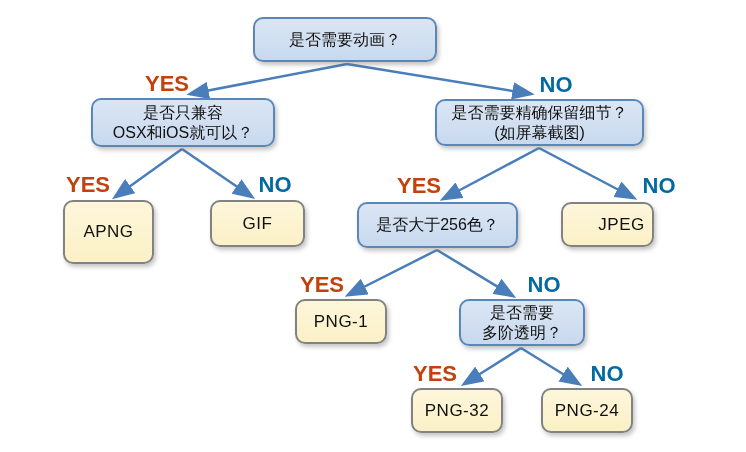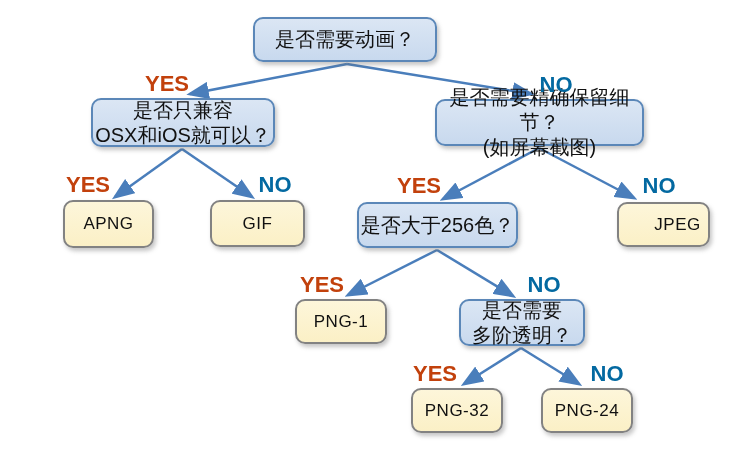--- a/index.html
+++ b/index.html
@@ -30,21 +30,21 @@
     border-radius: 10px;
     text-align: center;
     color: #111111;
     box-shadow: 2px 3px 4px rgba(110,110,110,0.40);
     box-sizing: border-box;
     line-height: 1.25;
   }
   .question {
     background: linear-gradient(180deg, #dbe6f4 0%, #c8d9ee 100%);
     border: 2px solid #5b87b8;
-    font-size: 20px;
+    font-size: 16px;
   }
   .leaf {
     background: linear-gradient(180deg, #fdf6da 0%, #fbf0c6 100%);
     border: 2px solid #828282;
     font-size: 17px;
     letter-spacing: 0.5px;
   }
   .edge-label {
     position: absolute;
     transform: translateX(-50%);
@@ -55,23 +55,23 @@
   }
   .yes { color: #c2410c; }
   .no  { color: #0369a1; }
 
   
   #n-animation    { left: 253px; top: 17px;  width: 184px; height: 45px; }
   #n-osx          { left: 91px;  top: 98px;  width: 184px; height: 49px; }
   #n-detail       { left: 435px; top: 99px;  width: 209px; height: 47px; }
   #n-256          { left: 357px; top: 202px; width: 161px; height: 46px; }
   #n-transparency { left: 459px; top: 299px; width: 126px; height: 47px; }
-  #n-apng         { left: 63px;  top: 200px; width: 91px;  height: 48px; }
+  #n-apng         { left: 63px;  top: 200px; width: 91px;  height: 64px; }
   #n-gif          { left: 210px; top: 200px; width: 95px;  height: 47px; }
-  #n-jpeg         { left: 617px; top: 202px; width: 93px;  height: 45px; padding-left: 28px; }
+  #n-jpeg         { left: 561px; top: 202px; width: 93px;  height: 45px; padding-left: 28px; }
   #n-png8         { left: 295px; top: 299px; width: 92px;  height: 45px; }
   #n-png32        { left: 411px; top: 388px; width: 92px;  height: 45px; }
   #n-png24        { left: 541px; top: 388px; width: 92px;  height: 45px; }
 
   
   #lbl-yes-1 { left: 167px; top: 73px;  }
   #lbl-no-1  { left: 556px; top: 74px;  }
   #lbl-yes-2 { left: 88px;  top: 174px; }
   #lbl-no-2  { left: 275px; top: 174px; }
   #lbl-yes-3 { left: 419px; top: 175px; }

